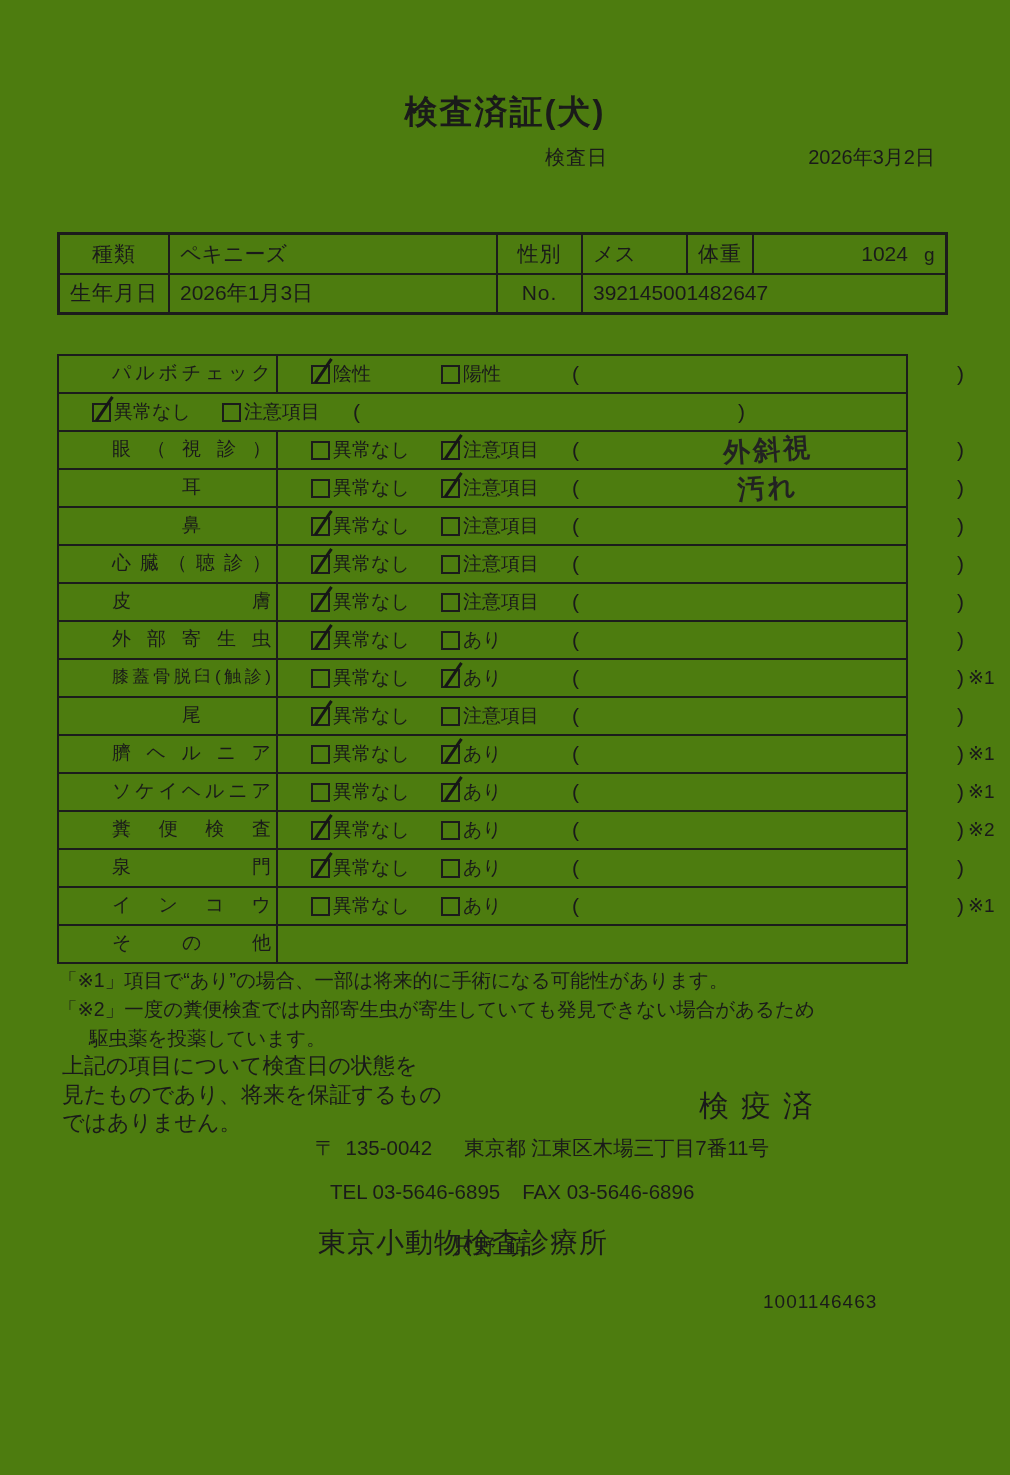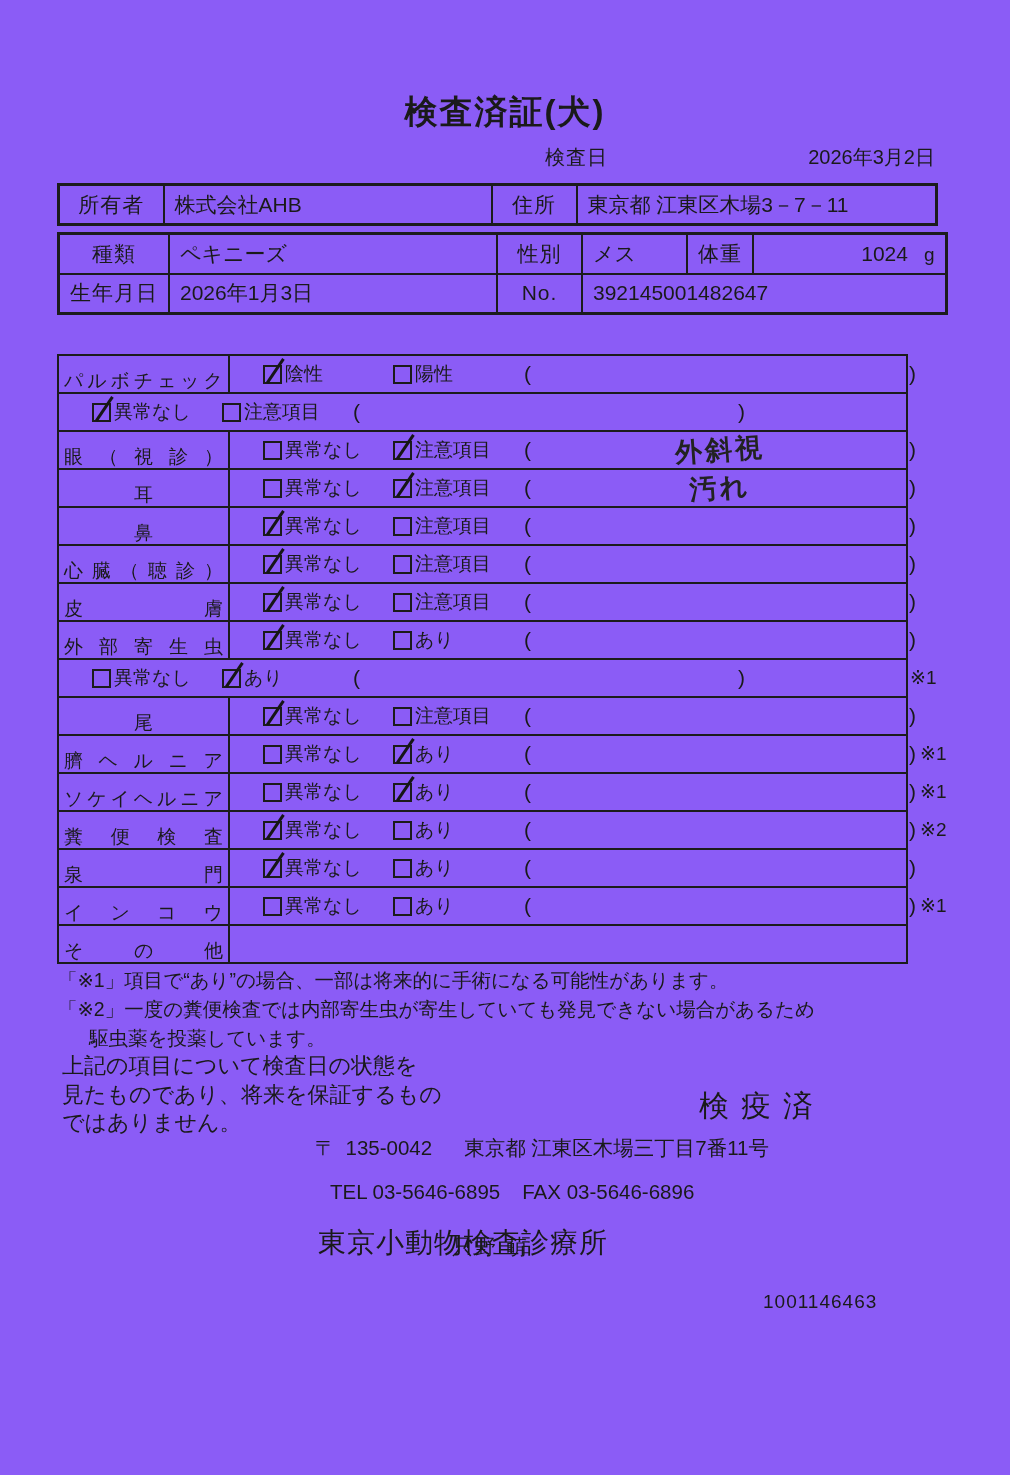--- a/index.html
+++ b/index.html
@@ -1,19 +1,19 @@
 <!DOCTYPE html>
 <html><head>
 <meta charset="utf-8">
 <style>
   html,body{margin:0;padding:0;background:#e8e8e8;}
   .page{
     position:relative;
     width:1010px;height:1475px;
-    background:#8b5cf6;
+    background:#4d7c0f;
     font-family:"Liberation Sans","DejaVu Sans",sans-serif;
     color:#1a1a1a;
     overflow:hidden;
   }
   
   .doc-title{
     position:absolute;top:90px;left:0;width:100%;
     text-align:center;font-size:33px;font-weight:600;letter-spacing:2px;
   }
   .date-row{position:absolute;top:144px;left:57px;width:878px;display:flex;font-size:20px;}
@@ -35,23 +35,24 @@
   .intro{position:absolute;top:320px;left:62px;font-size:19.5px;}
   
   .main-table{
     position:absolute;top:354px;left:57px;width:851px;
     border:2.5px solid #1c1c1c;box-sizing:border-box;
   }
   .mrow{display:flex;height:36px;border-bottom:2px solid #1c1c1c;align-items:stretch;}
   .mrow:last-child{border-bottom:none;gap:28px;}
   .mlabel{
     width:171px;box-sizing:border-box;border-right:2.5px solid #1c1c1c;
-    font-size:19px;line-height:34px;padding:8px 5px;
+    font-size:19px;line-height:34px;padding:0 5px;
     text-align:justify;text-align-last:justify;white-space:nowrap;overflow:hidden;
     flex:none;
+    margin-left:48px;
   }
   .mlabel.center{text-align:center;text-align-last:center;}
   .mlabel.small{font-size:17px;}
   .mcontent{flex:1;display:flex;align-items:center;position:relative;padding-left:28px;}
   .opt{display:flex;align-items:center;font-size:19px;white-space:nowrap;}
   .opt1{width:130px;margin-left:5px;flex:none;}
   .opt2{width:131px;flex:none;}
   .cb{
     width:15px;height:15px;border:2.5px solid #1b1b1b;
     display:inline-block;margin-right:3px;position:relative;flex:none;
@@ -90,36 +91,20 @@
 
 <div class="page">
 
   <div class="doc-title">検査済証(犬)</div>
 
   <div class="date-row">
     <span class="dlabel">検査日</span>
     <span class="dvalue">2026年3月2日</span>
   </div>
 
-  <table class="info owner-table">
-    <colgroup>
-        <col style="width:105px">
-        <col style="width:328px">
-        <col style="width:85px">
-        <col style="width:360px">
-      </colgroup>
-    <tbody>
-        <tr>
-      <td class="lbl">所有者</td>
-      <td>株式会社AHB</td>
-      <td class="lbl">住所</td>
-      <td>東京都 江東区木場3－7－11</td>
-    </tr>
-  </tbody>
-    </table>
 
   <table class="info pet-table">
     <colgroup>
         <col style="width:105px">
         <col style="width:328px">
         <col style="width:85px">
         <col style="width:105px">
         <col style="width:62px">
         <col style="width:193px">
       </colgroup>
@@ -288,20 +273,21 @@
       </div>
       <div class="paren-area">
         <span class="paren">(</span>
         <span class="note"></span>
         <span class="paren">)</span>
       </div>
       <div class="mark"></div>
     </div>
   </div>
       <div class="mrow">
+    <div class="mlabel small">膝蓋骨脱臼(触診)</div>
     <div class="mcontent">
       <div class="opt opt1">
         <span class="cb"></span>
         <span class="optlabel">異常なし</span>
       </div>
       <div class="opt opt2">
         <span class="cb checked"></span>
         <span class="optlabel">あり</span>
       </div>
       <div class="paren-area">

